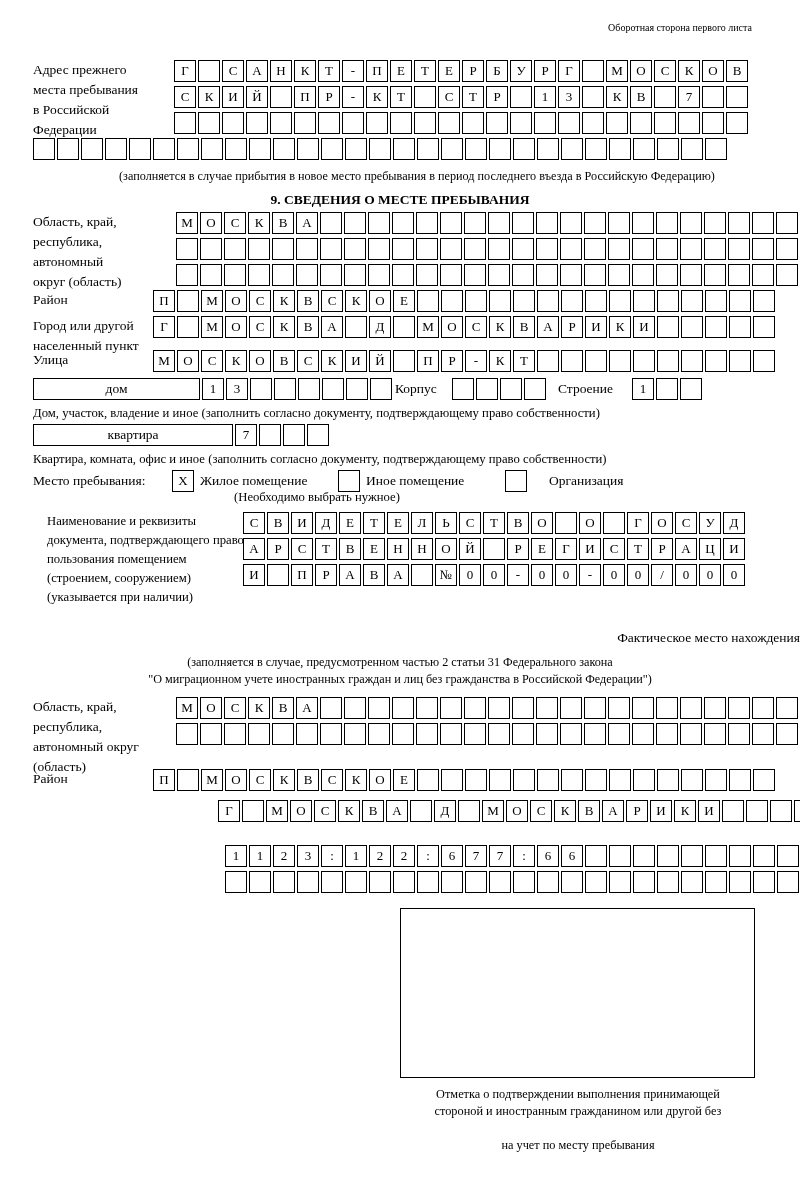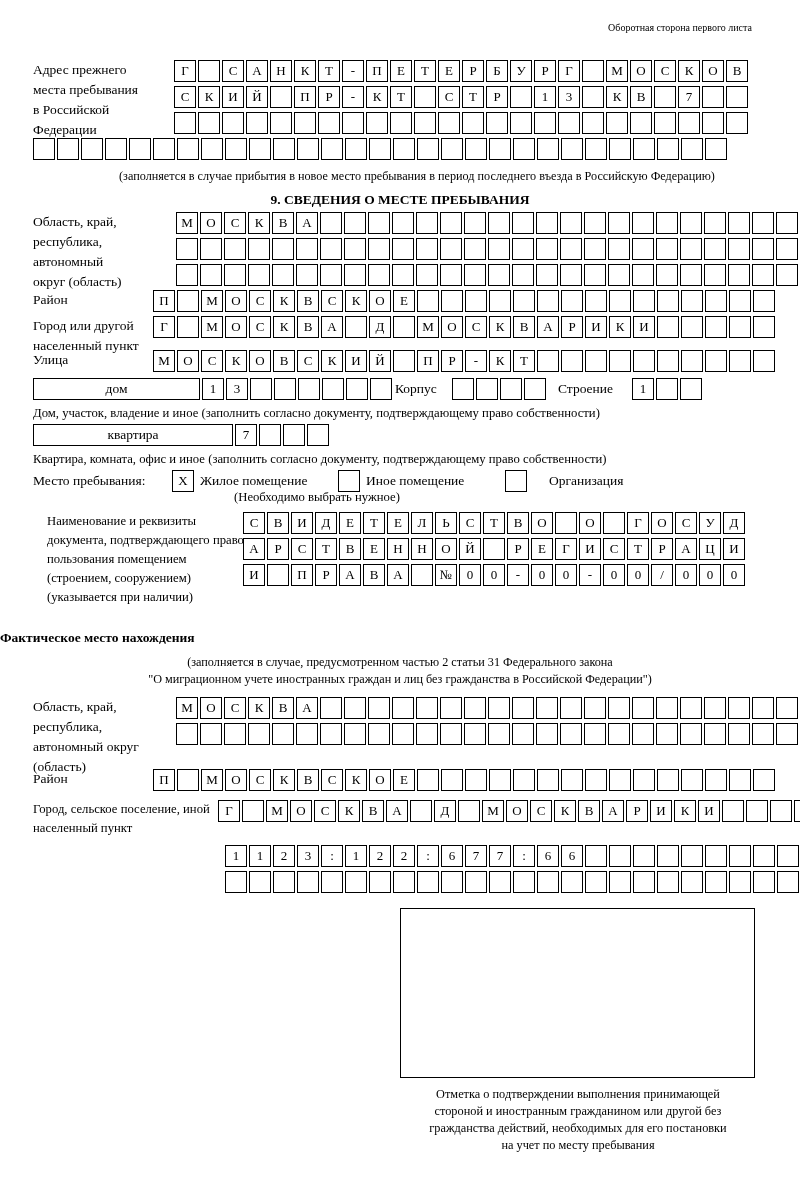--- a/index.html
+++ b/index.html
@@ -40,22 +40,22 @@
     text-align: center;
   }
   .section-title {
     font-size: 13.5px;
     font-weight: bold;
     text-align: center;
     width: 100%;
   }
   .center-title {
     font-size: 13.5px;
-    font-weight: bold;
-    text-align: left;
+    font-weight: normal;
+    text-align: right;
   }
 
   
   .comb { display: flex; }
   .cell {
     width: 22px;
     height: 22px;
     border: 1px solid #000;
     margin-right: 2px;
     box-sizing: border-box;
@@ -603,22 +603,20 @@
       <div class="cell"></div>
       <div class="cell"></div>
       <div class="cell"></div>
       <div class="cell"></div>
       <div class="cell"></div>
       <div class="cell"></div>
       <div class="cell"></div>
       <div class="cell"></div>
     </div>
 
-  <div class="abs lbl-sm" style="left:33px; top:800px; width:180px;">Город, сельское поселение,
-иной населенный пункт</div>
   <div class="abs comb" id="al-city" style="left:218px; top:800px;">
       <div class="cell">Г</div>
       <div class="cell"></div>
       <div class="cell">М</div>
       <div class="cell">О</div>
       <div class="cell">С</div>
       <div class="cell">К</div>
       <div class="cell">В</div>
       <div class="cell">А</div>
       <div class="cell"></div>
@@ -689,16 +687,15 @@
       <div class="cell"></div>
       <div class="cell"></div>
       <div class="cell"></div>
       <div class="cell"></div>
       <div class="cell"></div>
     </div>
 
   <div class="abs bigbox" style="left:400px; top:908px; width:355px; height:170px;"></div>
   <div class="abs footnote" style="left:388px; top:1086px; width:380px;">Отметка о подтверждении выполнения принимающей</div>
   <div class="abs footnote" style="left:388px; top:1103px; width:380px;">стороной и иностранным гражданином или другой без</div>
-  <div class="abs footnote" style="left:388px; top:1120px; width:380px;">гражданства действий, необходимых для его постановки</div>
   <div class="abs footnote" style="left:388px; top:1137px; width:380px;">на учет по месту пребывания</div>
 
 </div>
 
 </body></html>

